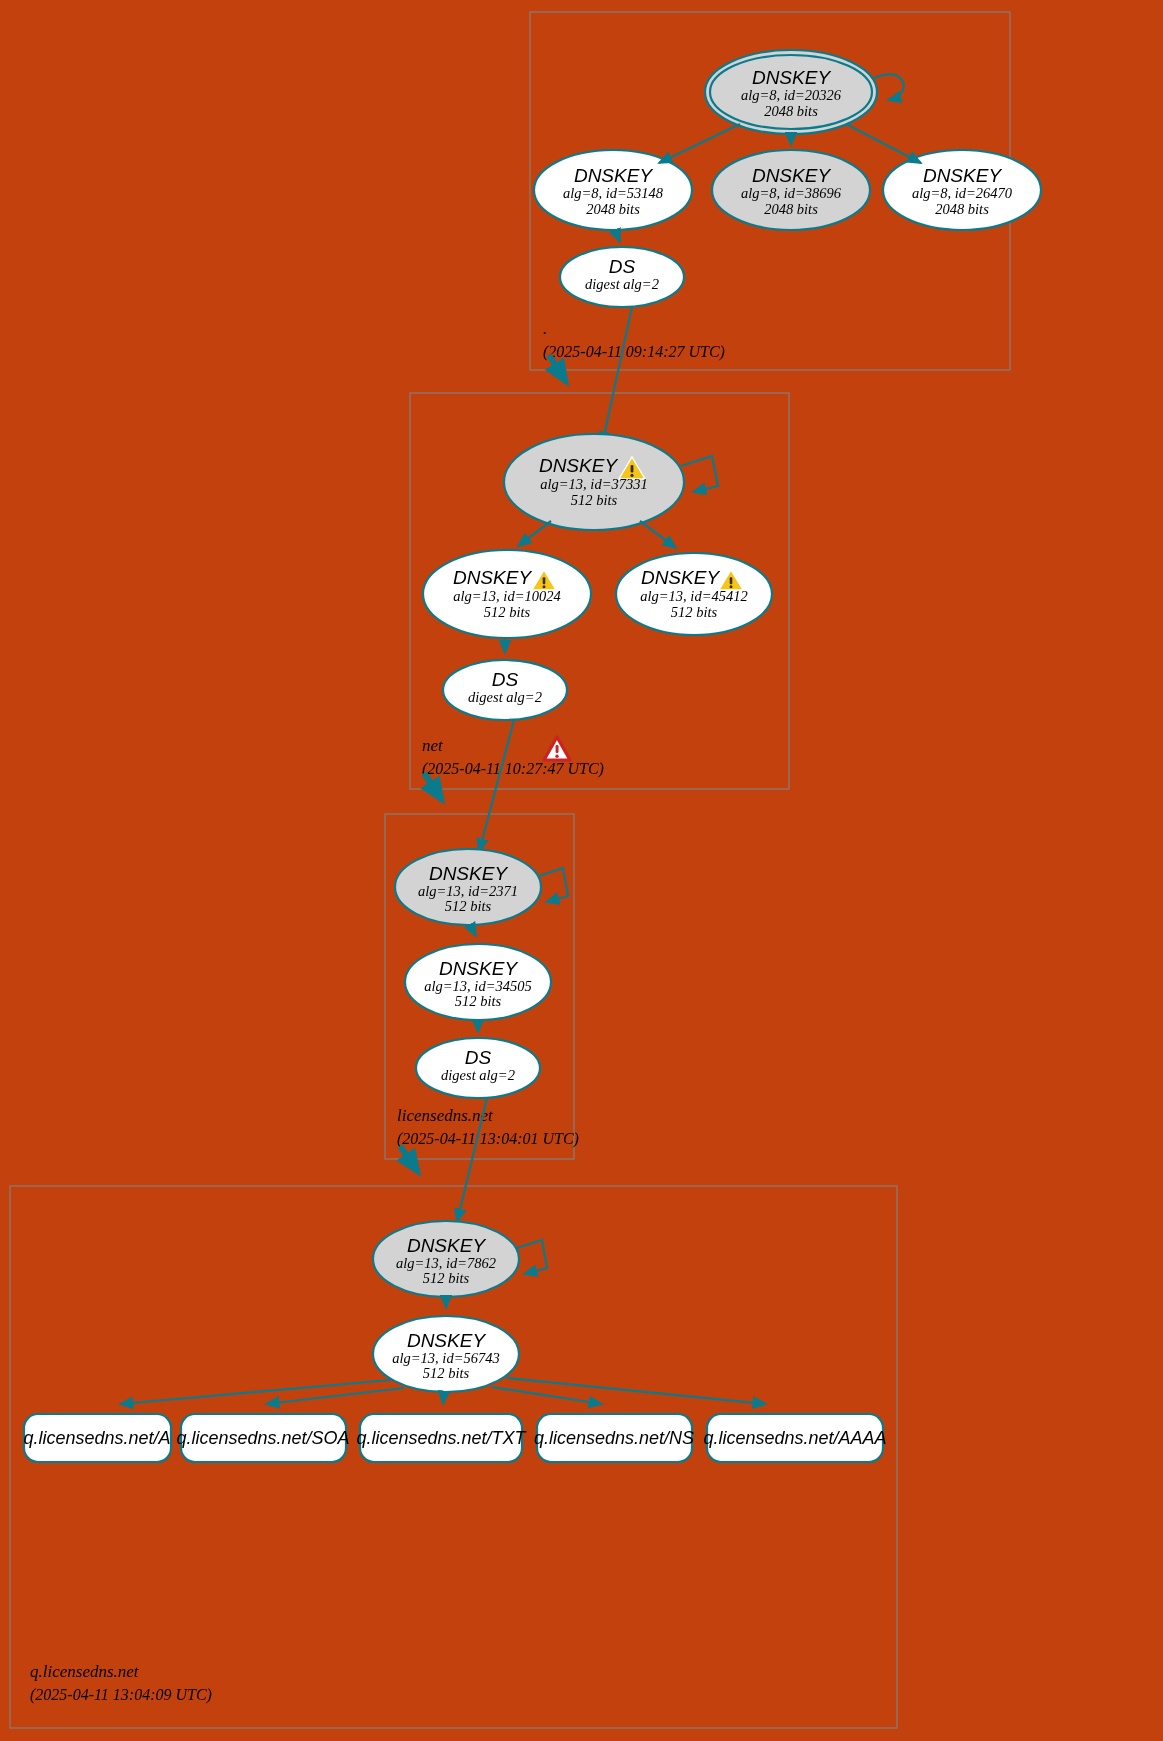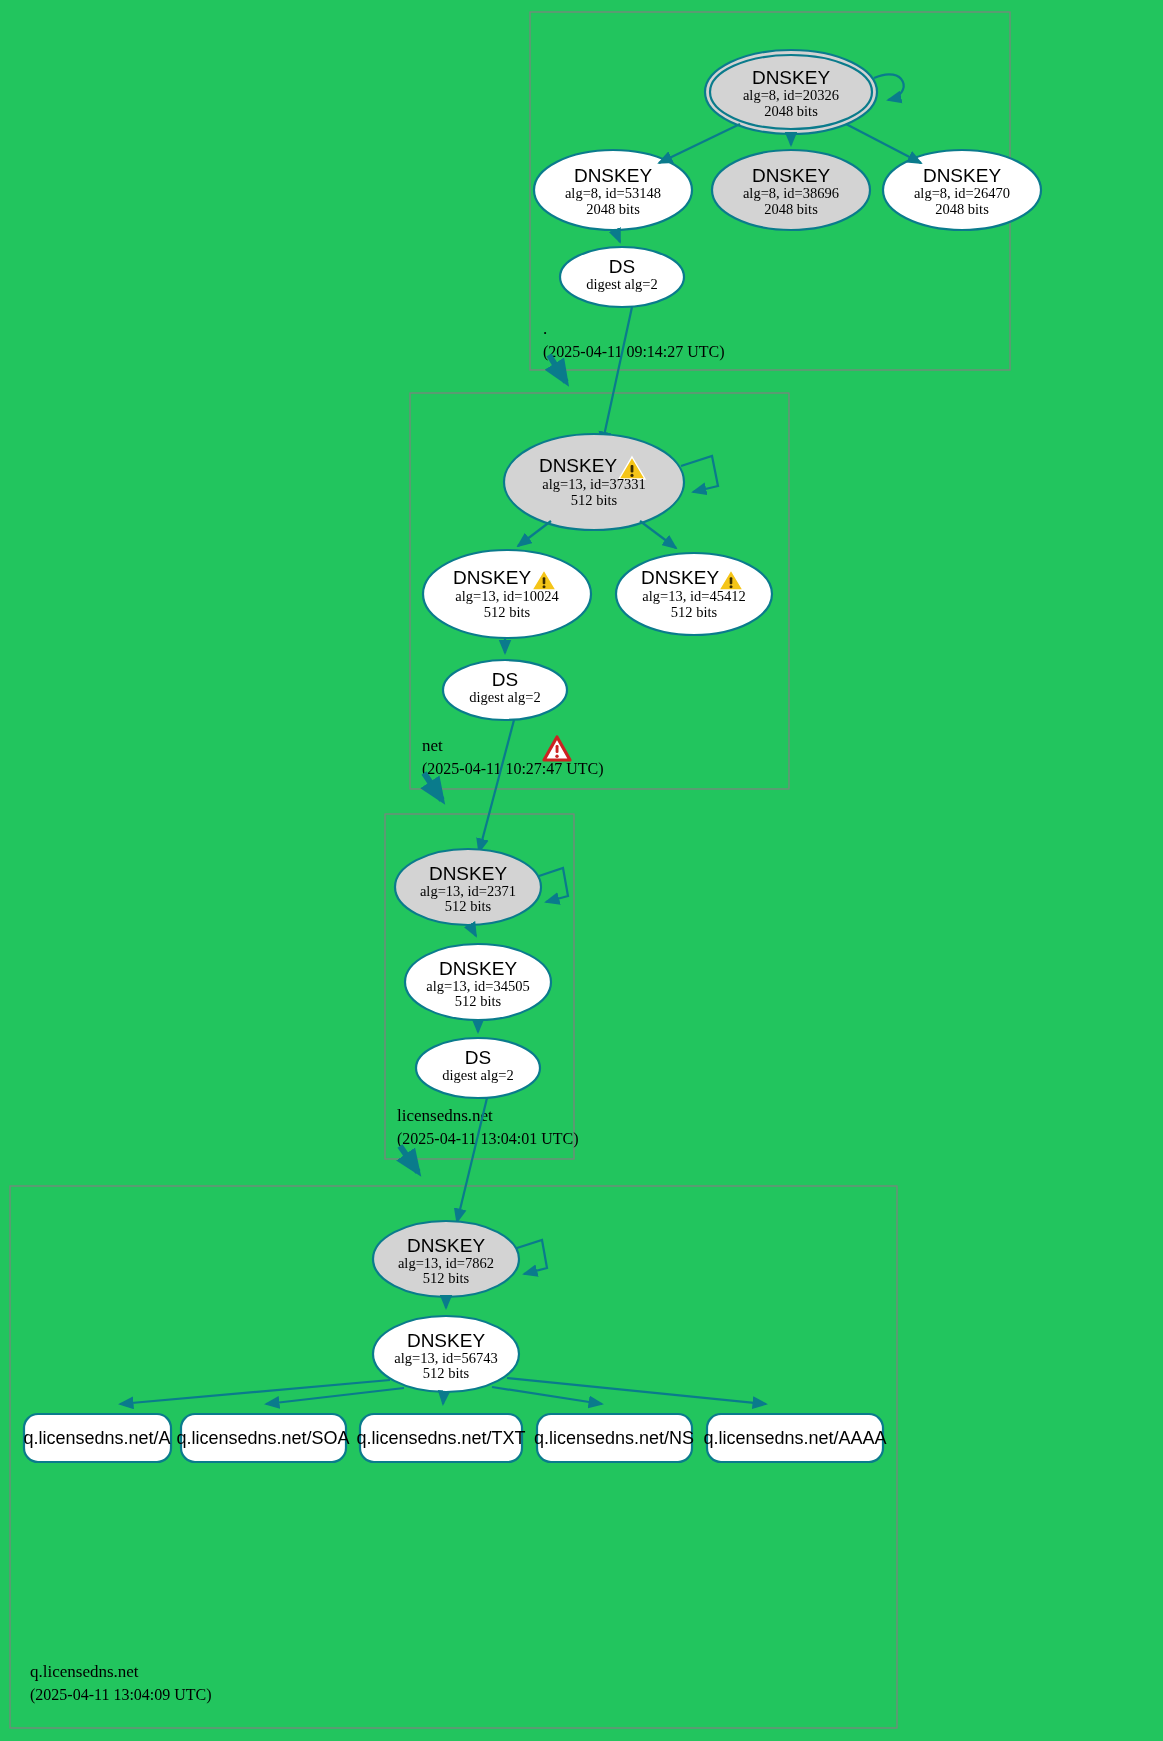--- a/index.html
+++ b/index.html
@@ -7,22 +7,23 @@
     padding: 0;
     background: #ffffff;
   }
   body {
     font-family: "Liberation Sans", sans-serif;
   }
   #canvas-wrap {
     position: relative;
     width: 1163px;
     height: 1741px;
-    background: #22c55e;
+    background: #c2410c;
     overflow: hidden;
+    font-style: italic;
   }
   svg#graph {
     display: block;
     width: 1163px;
     height: 1741px;
   }
   .zone-box {
     fill: none;
     stroke: #808080;
     stroke-width: 1.2;

